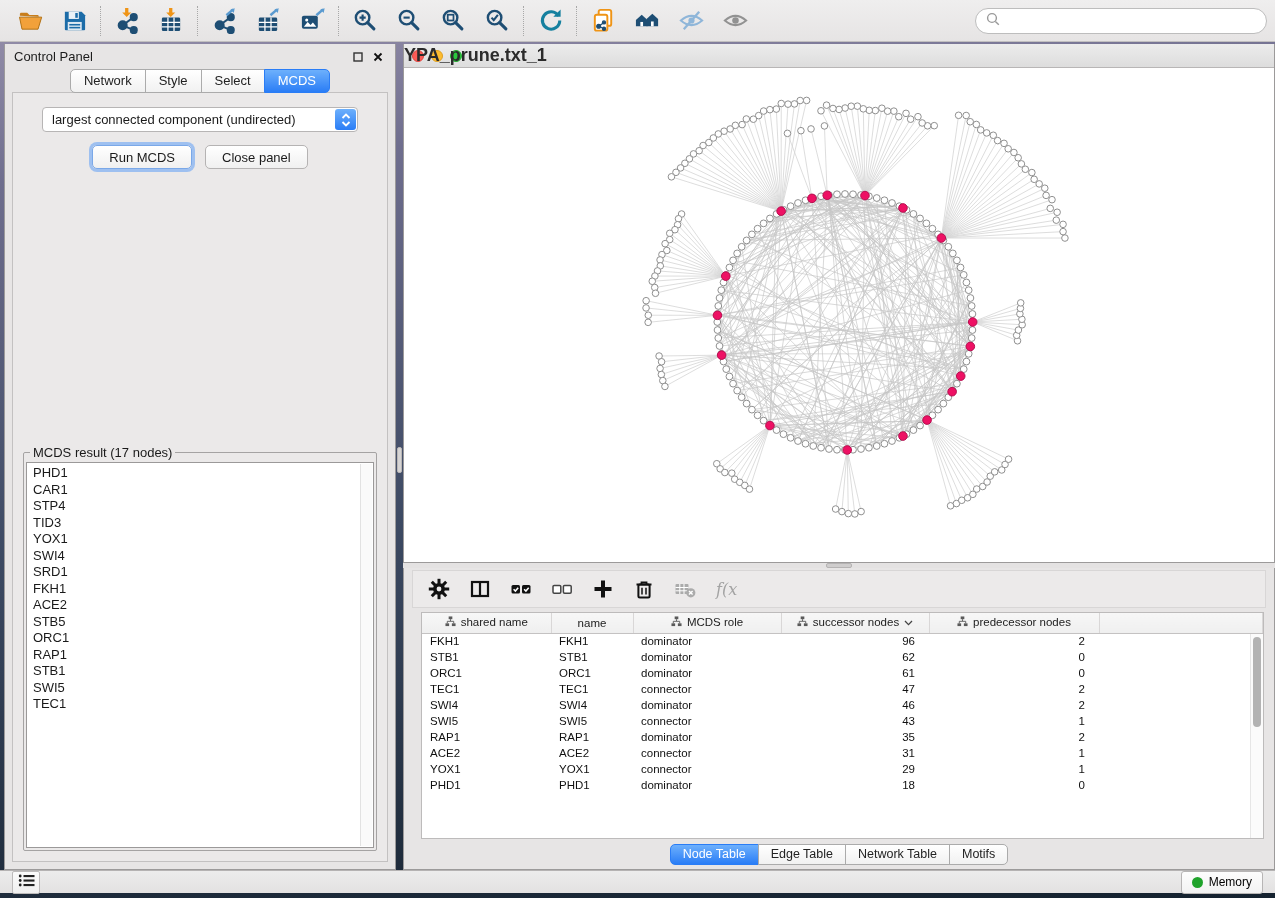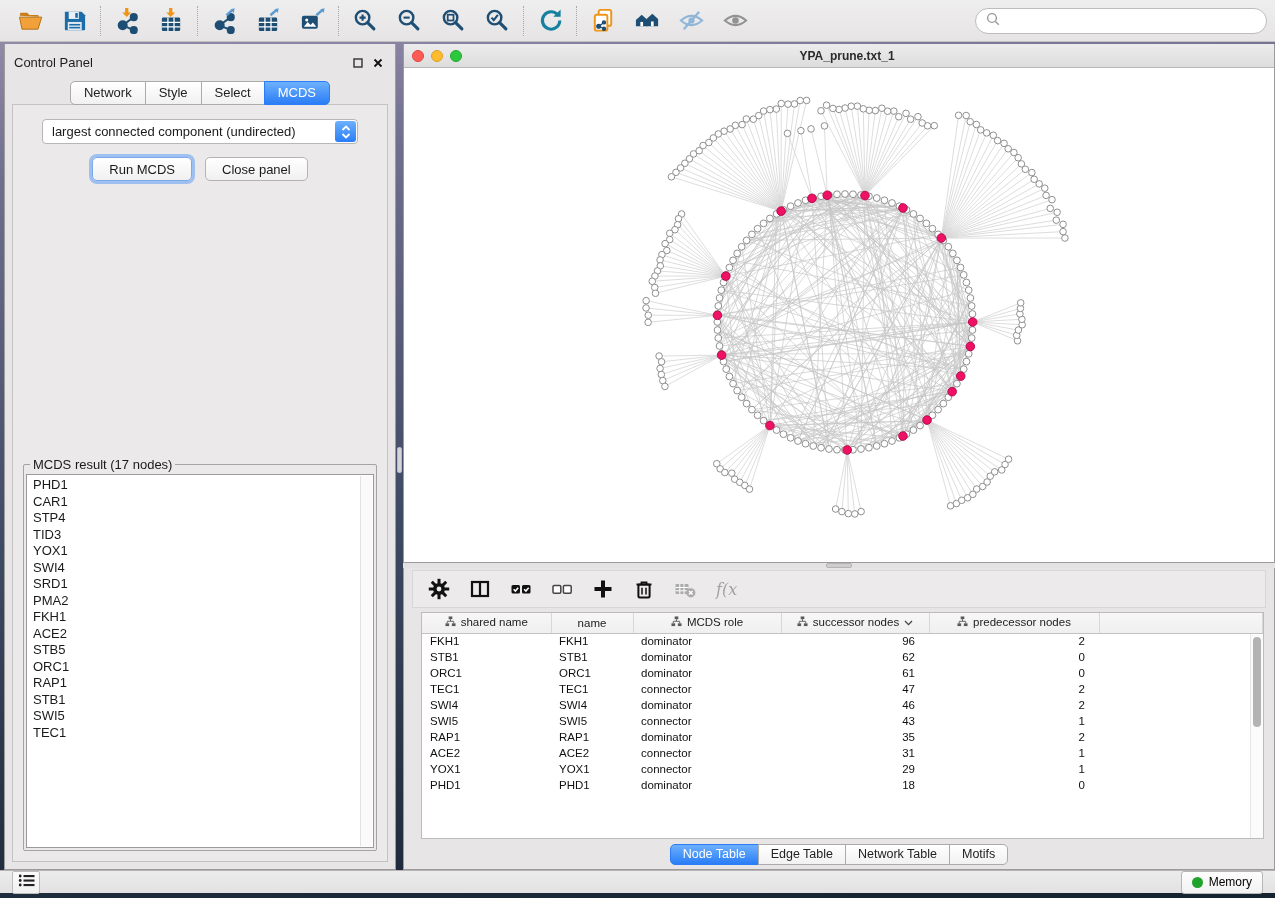--- a/index.html
+++ b/index.html
@@ -22,21 +22,21 @@
     border-radius:13px; display:flex; align-items:center; padding:0 10px; }
   .searchbox input { border:none; outline:none; flex:1; font-size:12px; background:transparent; margin-left:6px; }
 
   
   .mid { flex:1; display:flex; min-height:0; padding-top:2px; }
   .wallgap { width:4px; }
 
   
   .cpanel { width:392px; background:#e7e5e5; border:1px solid #9c9a9a; border-top:none;
     display:flex; flex-direction:column; min-height:0; }
-  .phead { height:37px; display:flex; align-items:center; padding:0 9px; font-size:13px; color:#1d1d1d; flex:0 0 auto; }
+  .phead { height:25px; display:flex; align-items:center; padding:0 9px; font-size:13px; color:#1d1d1d; flex:0 0 auto; }
   .phead .sp { flex:1; }
   .winbtn { width:16px; height:16px; border:none; background:transparent; display:flex; align-items:center; justify-content:center; cursor:pointer; margin-left:4px; }
   .ptabs { display:flex; justify-content:center; position:relative; z-index:2; flex:0 0 auto; }
   .seg { border:1px solid #ababab; background:linear-gradient(#ffffff,#f1f1f1); padding:3px 13px 4px;
     font-size:13px; margin-left:-1px; cursor:pointer; color:#222; font-family:inherit; }
   .seg:first-child { border-radius:5px 0 0 5px; margin-left:0; }
   .seg:last-child { border-radius:0 5px 5px 0; }
   .seg.active { background:linear-gradient(#6db0fc,#2a7df6); color:#fff; border-color:#2a7df6; }
   .pcontent { flex:1; margin:-1px 7px 7px; border:1px solid #c3c1c1; background:#ebe9e9;
     display:flex; flex-direction:column; min-height:0; padding-top:14px; }
@@ -68,21 +68,21 @@
 
   
   .rightcol { flex:1; display:flex; flex-direction:column; min-width:0; }
   .netwin { height:519px; display:flex; flex-direction:column; border:1px solid #9c9a9a; border-top:none; flex:0 0 auto; }
   .net-title { height:24px; background:linear-gradient(#ececec,#dddddd); border-bottom:1px solid #b8b6b6;
     display:flex; align-items:center; padding:0 8px; position:relative; flex:0 0 auto; }
   .tl { width:12px; height:12px; border-radius:50%; margin-right:7px; }
   .tl.red { background:#fc5b56; border:1px solid #dd4742; }
   .tl.yel { background:#fdbc2f; border:1px solid #dfa023; }
   .tl.grn { background:#2ac83d; border:1px solid #23a831; }
-  .net-name { position:absolute; left:16px; right:0; text-align:center; font-size:12px; font-weight:bold; color:#2b2b2b; }
+  .net-name { position:absolute; left:0; right:0; text-align:left; font-size:18px; font-weight:bold; color:#2b2b2b; }
   .net-canvas { flex:1; background:#fff; position:relative; overflow:hidden; }
   .net-canvas svg { position:absolute; inset:0; width:100%; height:100%; }
 
   
   .tpanel { flex:1; background:#e7e5e5; border:1px solid #9c9a9a; border-top:none; display:flex; flex-direction:column; min-height:0; }
   .ttoolbar { height:38px; margin:2px 8px 0 8px; background:#eceaea; border:1px solid #d8d6d6;
     display:flex; align-items:center; gap:17px; padding:0 14px; flex:0 0 auto; }
   .tt-btn { width:24px; height:24px; border:none; background:transparent; display:flex; align-items:center; justify-content:center; cursor:pointer; }
   .tt-btn svg { width:22px; height:22px; }
   .twrap { flex:1; margin:4px 10px 0 17px; background:#fff; border:1px solid #bdbbbb; position:relative; overflow:hidden; min-height:0; }
@@ -315,21 +315,20 @@
         <fieldset class="resultbox">
           <legend>MCDS result (17 nodes)</legend>
           <div class="resultlist">
               <div class="ritem">PHD1</div>
               <div class="ritem">CAR1</div>
               <div class="ritem">STP4</div>
               <div class="ritem">TID3</div>
               <div class="ritem">YOX1</div>
               <div class="ritem">SWI4</div>
               <div class="ritem">SRD1</div>
-              <div class="ritem">PMA2</div>
               <div class="ritem">FKH1</div>
               <div class="ritem">ACE2</div>
               <div class="ritem">STB5</div>
               <div class="ritem">ORC1</div>
               <div class="ritem">RAP1</div>
               <div class="ritem">STB1</div>
               <div class="ritem">SWI5</div>
               <div class="ritem">TEC1</div>
             </div>
         </fieldset>

